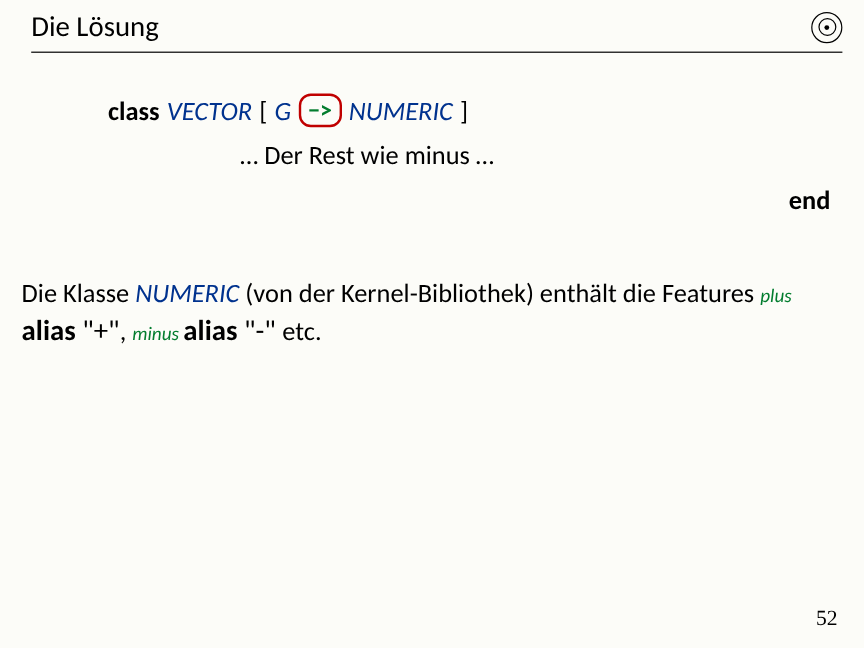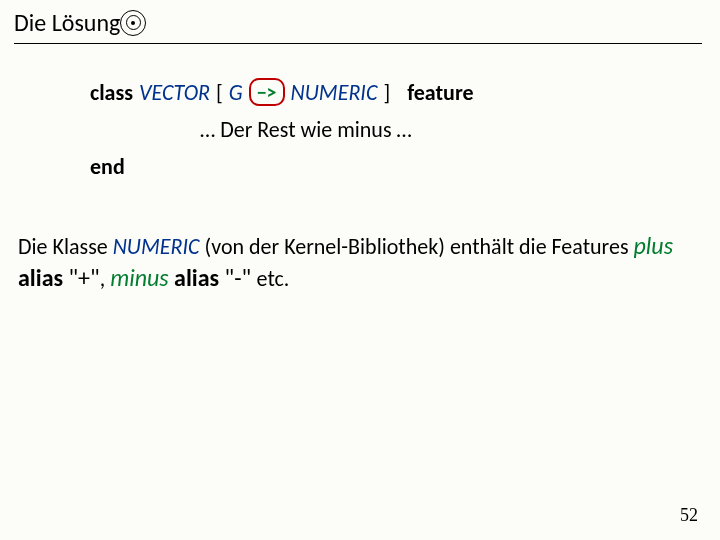--- a/index.html
+++ b/index.html
@@ -7,25 +7,26 @@
     width: 720px;
     height: 540px;
     background: #fcfcf8;
     font-family: "Gill Sans", "Gill Sans MT", "Trebuchet MS", Calibri, sans-serif;
     position: relative;
     color: #000;
   }
   .header {
     position: absolute;
     top: 8px;
-    left: 14px;
+    left: 26px;
     right: 18px;
     border-bottom: 1.5px solid #000;
     padding-bottom: 6px;
     display: flex;
+    justify-content: space-between;
     align-items: center;
   }
   .title {
     font-size: 24px;
     font-weight: 400;
   }
   .logo {
     width: 26px;
     height: 26px;
     border: 1px solid #000;
@@ -65,23 +66,23 @@
     border: 2px solid #c00000;
     border-radius: 10px;
     padding: 0 6px;
     height: 28px;
     color: #037d2f;
     font-weight: bold;
     font-size: 20px;
     line-height: 1;
   }
   .rest { margin-left: 110px; margin-top: 10px; font-size: 22px; }
-  .end { margin-left: 0; margin-top: 10px; font-size: 22px; font-weight: bold; }
+  .end { margin-left: 0; margin-top: 10px; font-size: 22px; font-weight: bold; text-align: right; }
   .para2 { margin-top: 50px; font-size: 22px; line-height: 1.35; }
-  .feat { font-style: italic; color: #037d2f; font-size: 24px; }
+  .feat { font-style: italic; color: #037d2f; font-size: 16px; }
   .pagenum {
     position: absolute;
     bottom: 14px;
     right: 22px;
     font-size: 18px;
     color: #000;
     font-family: "Times New Roman", serif;
   }
 </style>
 </head>
@@ -100,21 +101,20 @@
       <span class="kw">class</span>
       <span class="cls">VECTOR</span>
       <span>[</span>
         <span class="cls">G</span>
       <span class="arrow-box">
           <span>−&gt;</span>
         </span>
       <span class="cls">NUMERIC</span>
       <span>]</span>
       <span>&nbsp;</span>
-      <span class="kw">feature</span>
     </div>
     <div class="rest">… Der Rest wie minus …</div>
     <div class="end">end</div>
   </div>
 
   <div class="para2">
     <span>Die Klasse </span><span class="cls">NUMERIC</span><span> (von der Kernel-Bibliothek) enthält die Features </span><span class="feat">plus </span><span class="feat kw" style="font-style:normal;color:#000;font-size:24px;font-weight:bold">alias</span><span style="font-size:24px"> "+"</span><span>, </span><span class="feat">minus </span><span class="feat kw" style="font-style:normal;color:#000;font-size:24px;font-weight:bold">alias</span><span style="font-size:24px"> "-" </span><span> etc.</span>
   </div>
 
 </div>

